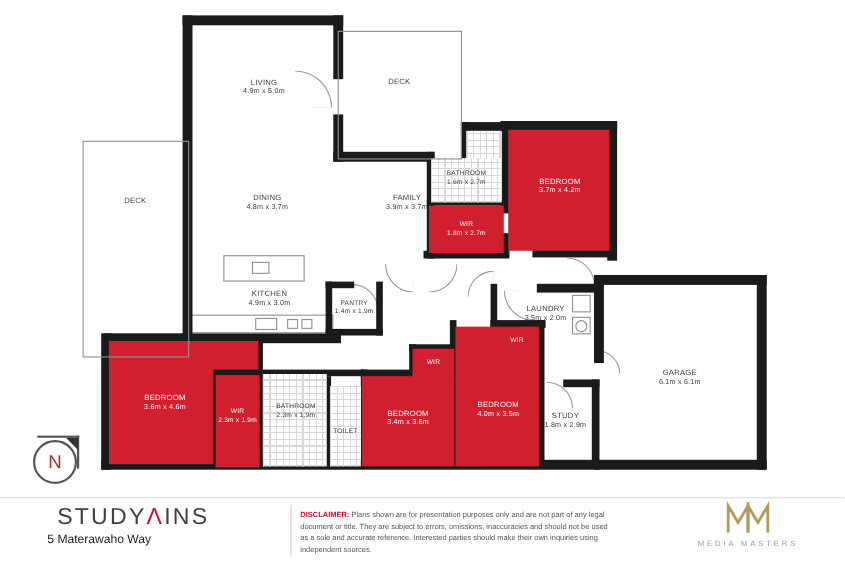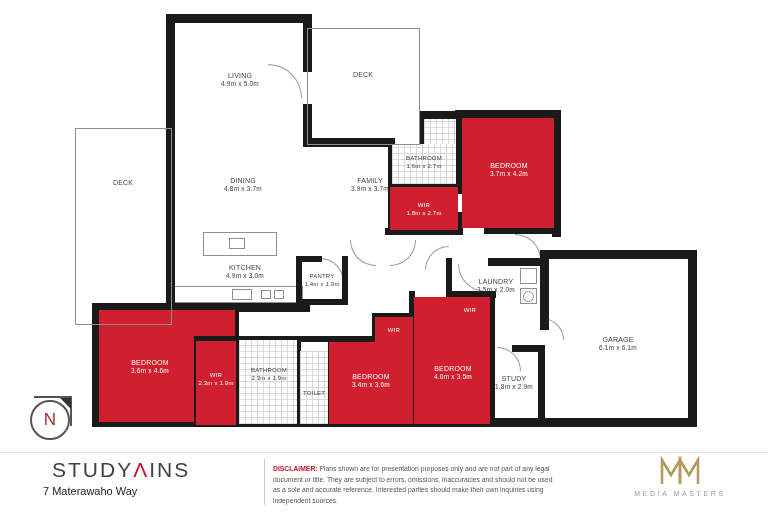--- a/index.html
+++ b/index.html
@@ -182,21 +182,21 @@
   <div id="compass">
     <div class="ln-t"></div>
     <div class="ln-r"></div>
     <div class="tri"></div>
     <div class="circ">N</div>
   </div>
 </div>
 
 <div id="footer">
   <div class="brand"><span>STUDY</span><span class="brand-a">Λ</span><span>INS</span></div>
-  <div class="address">7 Materawaho Way</div>
+  <div class="address">5 Materawaho Way</div>
   <div class="vsep"></div>
   <div class="disclaimer"><span class="disc-t">DISCLAIMER:</span> <span>Plans shown are for presentation purposes only and are not part of any legal document or title. They are subject to errors, omissions, inaccuracies and should not be used as a sole and accurate reference. Interested parties should make their own inquiries using independent sources.</span></div>
   <div class="mm">
     <svg width="46" height="30" viewBox="0 0 46 30">
       <path d="M5 29 L5 5 L14 20 L23 5 L23 29" fill="none" stroke="#b6995c" stroke-width="2.6"></path>
       <path d="M23 29 L23 5 L32 20 L41 5 L41 29" fill="none" stroke="#b6995c" stroke-width="2.6"></path>
     </svg>
     <div class="mm-text">MEDIA MASTERS</div>
   </div>
 </div>

